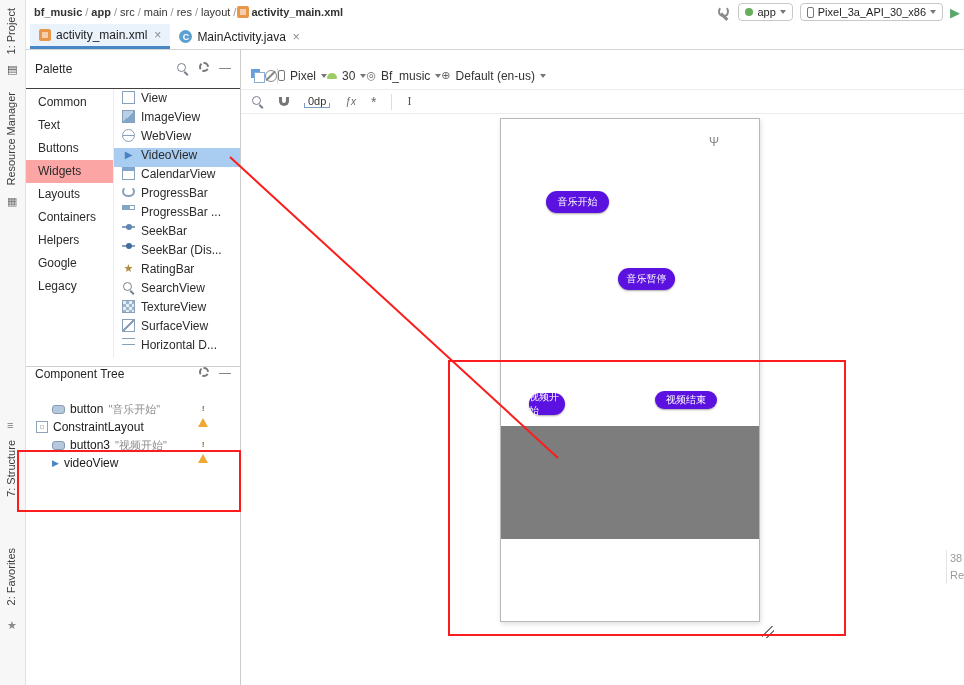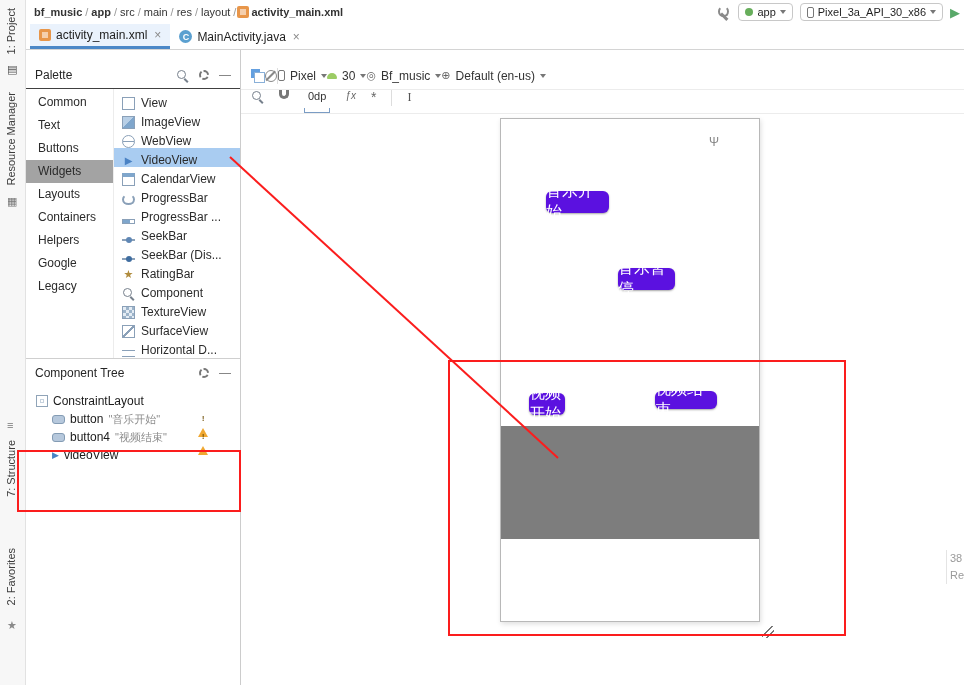--- a/index.html
+++ b/index.html
@@ -34,91 +34,91 @@
 
   
   #tab-bar{position:absolute;left:26px;top:24px;width:938px;height:26px;background:#fff;border-bottom:1px solid #d4d4d4;display:flex;align-items:stretch;padding-left:4px}
   .tab{display:flex;align-items:center;gap:5px;padding:0 9px;font-size:12px;color:#222}
   .tab.active{background:#eaf2fc;border-bottom:3px solid #4a87c7}
   .tab .close{color:#8a8a8a;font-size:12px;margin-left:2px;line-height:1}
   .cls-ic{width:13px;height:13px;border-radius:50%;background:#5ba0d0;color:#fff;font-size:9px;font-weight:bold;display:flex;align-items:center;justify-content:center;flex:0 0 13px}
 
   
   #left-panel{position:absolute;left:26px;top:50px;width:215px;bottom:0;background:#fff;border-right:1px solid #ccc}
-  .sec-header{display:flex;align-items:center;gap:10px;height:26px;padding:0 9px}
+  .sec-header{display:flex;gap:10px;height:26px;padding:0 9px}
   #palette-header{margin-top:12px}
   .sec-title{flex:1;font-size:12px;color:#262626}
   .hdr-ic{color:#777;font-size:12px;line-height:1}
   .gear{width:10px;height:10px;border:2px dashed #777;border-radius:50%}
   .mag{position:relative;width:13px;height:13px}
   .mag::before{content:"";position:absolute;left:1px;top:1px;width:7px;height:7px;border:1.5px solid #76808c;border-radius:50%}
   .mag::after{content:"";position:absolute;left:9px;top:9px;width:4.5px;height:1.5px;background:#76808c;transform:rotate(45deg);transform-origin:0 0}
   #palette-body{display:flex;height:270px;border-top:1px solid #404040}
   #cat-col{width:88px;border-right:1px solid #ececec;padding-top:2px}
   .cat{height:23px;line-height:23px;padding-left:12px;font-size:12px;color:#2b2b2b;white-space:nowrap}
-  .cat.selected{background:#a3a3a3}
+  .cat.selected{background:#fca5a5}
   #item-col{flex:1;padding-top:2px;overflow:hidden}
-  .pitem{height:19px;display:flex;align-items:flex-end;gap:6px;padding-left:8px;white-space:nowrap}
+  .pitem{height:19px;display:flex;align-items:flex-start;gap:6px;padding-left:8px;white-space:nowrap}
   .pitem.selected{background:#a9ccf1}
   .plabel{font-size:12px;color:#2b2b2b}
   .pic{width:13px;height:13px;display:flex;align-items:center;justify-content:center;flex:0 0 13px;color:#6f8eae;font-size:10px;line-height:1}
   .ic-view{border:1px solid #8aa0b8}
   .ic-image{background:linear-gradient(135deg,#b8cfe6 50%,#7fa6cc 50%);border:1px solid #8aa0b8}
   .ic-web{border:1px solid #8aa0b8;border-radius:50%;background:linear-gradient(transparent 45%,#8aa0b8 45% 55%,transparent 55%)}
   .ic-video{color:#4a82c4}
   .ic-cal{border:1px solid #8aa0b8;border-top:4px solid #7fa6cc}
   .ic-prog{width:11px;height:11px;border:2px solid #8aa0b8;border-radius:50%;border-top-color:transparent}
   .ic-progh{width:12px;height:5px;border:1px solid #8aa0b8;background:linear-gradient(90deg,#7fa6cc 0 60%,#fff 60%)}
   .ic-seek,.ic-seekd{width:13px;height:6px;background:linear-gradient(transparent 40%,#8aa0b8 40% 70%,transparent 70%);position:relative}
   .ic-seek::after,.ic-seekd::after{content:"";position:absolute;left:4px;top:0;width:6px;height:6px;border-radius:50%;background:#5f87b5}
   .ic-seekd::after{background:#3f6da0}
   .ic-star{color:#b08c3e;font-size:11px}
   .ic-texture{background:repeating-conic-gradient(#9db4ca 0 25%,#e4ecf4 0 50%);background-size:6px 6px;border:1px solid #8aa0b8}
   .ic-surface{border:1px solid #8aa0b8;background:linear-gradient(135deg,transparent 45%,#8aa0b8 45% 55%,transparent 55%)}
   .ic-hdiv{width:12px;height:7px;border-top:1.5px solid #8aa0b8;border-bottom:1.5px solid #8aa0b8}
 
-  #tree-header{border-top:1px solid #cfcfcf;height:28px}
+  #tree-header{border-top:1px solid #cfcfcf;margin-top:8px;height:28px}
   #tree-rows{padding-top:6px}
   .trow{height:18px;display:flex;align-items:center;gap:5px;font-size:12px;padding-left:10px;position:relative}
   .trow.child{padding-left:26px}
   .tname{color:#1a1a1a}
   .tval{color:#8c8c8c;font-size:11px}
   .twarn{position:absolute;right:32px;top:4px}
   .warn-tri{width:0;height:0;border-left:5px solid transparent;border-right:5px solid transparent;border-bottom:9px solid #f0a832;position:relative}
   .warn-tri::after{content:"!";position:absolute;left:-1px;top:1px;font-size:7px;font-weight:bold;color:#6b4a00}
   .cl-ic{width:12px;height:12px;border:1px solid #90a4b8;position:relative;flex:0 0 12px}
   .cl-ic::after{content:"";position:absolute;inset:3px;border:1px solid #c6d2de}
   .btn-ic{width:13px;height:9px;background:#b6c8dc;border:1px solid #849cb4;border-radius:3px;flex:0 0 13px}
   .vv-ic{color:#4a82c4;font-size:9px;line-height:1}
 
   
   #design{position:absolute;left:241px;top:50px;right:0;bottom:0;background:#fff}
   .gap12{height:12px}
   #dtb1{height:28px;display:flex;align-items:center;padding:0 10px;border-bottom:1px solid #ececec}
-  #dtb2{height:24px;display:flex;gap:15px;padding:0 10px;border-bottom:1px solid #ececec}
+  #dtb2{height:24px;display:flex;align-items:center;gap:15px;padding:0 10px;border-bottom:1px solid #ececec}
   .tchip{display:flex;align-items:center;gap:5px;font-size:12px;color:#333;white-space:nowrap}
   .vdiv{width:1px;height:16px;background:#ddd}
   .glyph-ic{color:#666;font-size:11px;line-height:1}
   .ds-ic{position:relative;width:14px;height:14px}
   .ds-ic::before{content:"";position:absolute;left:0;top:0;width:9px;height:9px;background:#64a0e0}
   .ds-ic::after{content:"";position:absolute;right:0;bottom:0;width:9px;height:9px;border:1.5px solid #8ab0d8;background:#fff}
   .uimode-ic{width:12px;height:12px;border:1.5px solid #888;border-radius:50%;position:relative}
   .uimode-ic::after{content:"";position:absolute;left:-2px;top:4.5px;width:13px;height:1.5px;background:#888;transform:rotate(-45deg)}
   .android-ic{width:10px;height:6px;background:#9ccc65;border-radius:5px 5px 1px 1px}
   .magnet{width:10px;height:9px;border:3px solid #777;border-top:none;border-radius:0 0 6px 6px}
   .mctl{font-size:11px;color:#333;border-bottom:1px solid #7a9cc4;padding:0 4px;position:relative}
   .mctl::before,.mctl::after{content:"";position:absolute;bottom:-1px;width:1px;height:5px;background:#7a9cc4}
   .mctl::before{left:0}.mctl::after{right:0}
   .fx-ic{font-size:10px;color:#666;font-style:italic}
   .wand-ic{font-size:14px;color:#666;line-height:1}
   .cursor-ic{font-size:12px;color:#555;font-family:"Liberation Serif",serif}
 
   #canvas{position:relative;height:531px;background:#fff}
   #phone{position:absolute;left:259px;top:4px;width:260px;height:504px;background:#fff;border:1px solid #b8b8b8;box-shadow:1px 2px 5px rgba(0,0,0,.13)}
-  .mbtn{position:absolute;background:#5b11e0;color:#fff;font-size:16px;display:flex;align-items:center;justify-content:center;border-radius:6px;box-shadow:0 1px 2px rgba(0,0,0,.35)}
+  .mbtn{position:absolute;background:#5b11e0;color:#fff;font-size:10px;display:flex;align-items:center;justify-content:center;border-radius:11px;box-shadow:0 1px 2px rgba(0,0,0,.35)}
   #mb1{left:45px;top:72px;width:63px;height:22px}
   #mb2{left:117px;top:149px;width:57px;height:22px}
   #mb3{left:28px;top:274px;width:36px;height:22px}
   #mb4{left:154px;top:272px;width:62px;height:18px}
   #videoblock{position:absolute;left:0;top:307px;width:100%;height:113px;background:#7d7d7d}
   #antenna{position:absolute;left:208px;top:16px;color:#888;font-size:12px}
   #resize-handle{position:absolute;left:521px;top:512px;width:12px;height:12px;
     background:linear-gradient(135deg,transparent 40%,#777 40% 47%,transparent 47%),
                linear-gradient(135deg,transparent 65%,#777 65% 72%,transparent 72%)}
 
@@ -246,21 +246,21 @@
         <div class="pitem">
             <span class="pic ic-seekd"></span>
             <span class="plabel">SeekBar (Dis...</span>
           </div>
         <div class="pitem">
             <span class="pic ic-star">★</span>
             <span class="plabel">RatingBar</span>
           </div>
         <div class="pitem">
             <span class="pic mag"></span>
-            <span class="plabel">Component</span>
+            <span class="plabel">SearchView</span>
           </div>
         <div class="pitem">
             <span class="pic ic-texture"></span>
             <span class="plabel">TextureView</span>
           </div>
         <div class="pitem">
             <span class="pic ic-surface"></span>
             <span class="plabel">SurfaceView</span>
           </div>
         <div class="pitem">
@@ -269,34 +269,34 @@
           </div>
       </div>
     </div>
 
     <div class="sec-header" id="tree-header">
       <span class="sec-title">Component Tree</span>
       <span class="gear"></span>
       <span class="hdr-ic">—</span>
     </div>
     <div id="tree-rows">
-      <div class="trow">
-        <span class="cl-ic"></span>
-        <span class="tname">ConstraintLayout</span>
-      </div>
       <div class="trow child">
         <span class="btn-ic"></span>
         <span class="tname">button</span>
         <span class="tval">"音乐开始"</span>
         <span class="twarn"><span class="warn-tri"></span></span>
       </div>
+      <div class="trow">
+        <span class="cl-ic"></span>
+        <span class="tname">ConstraintLayout</span>
+      </div>
       <div class="trow child">
         <span class="btn-ic"></span>
-        <span class="tname">button4</span>
-        <span class="tval">"视频结束"</span>
+        <span class="tname">button3</span>
+        <span class="tval">"视频开始"</span>
         <span class="twarn"><span class="warn-tri"></span></span>
       </div>
       <div class="trow child">
         <span class="vv-ic">▶</span>
         <span class="tname">videoView</span>
       </div>
     </div>
   </div>
 
   <div id="design">

